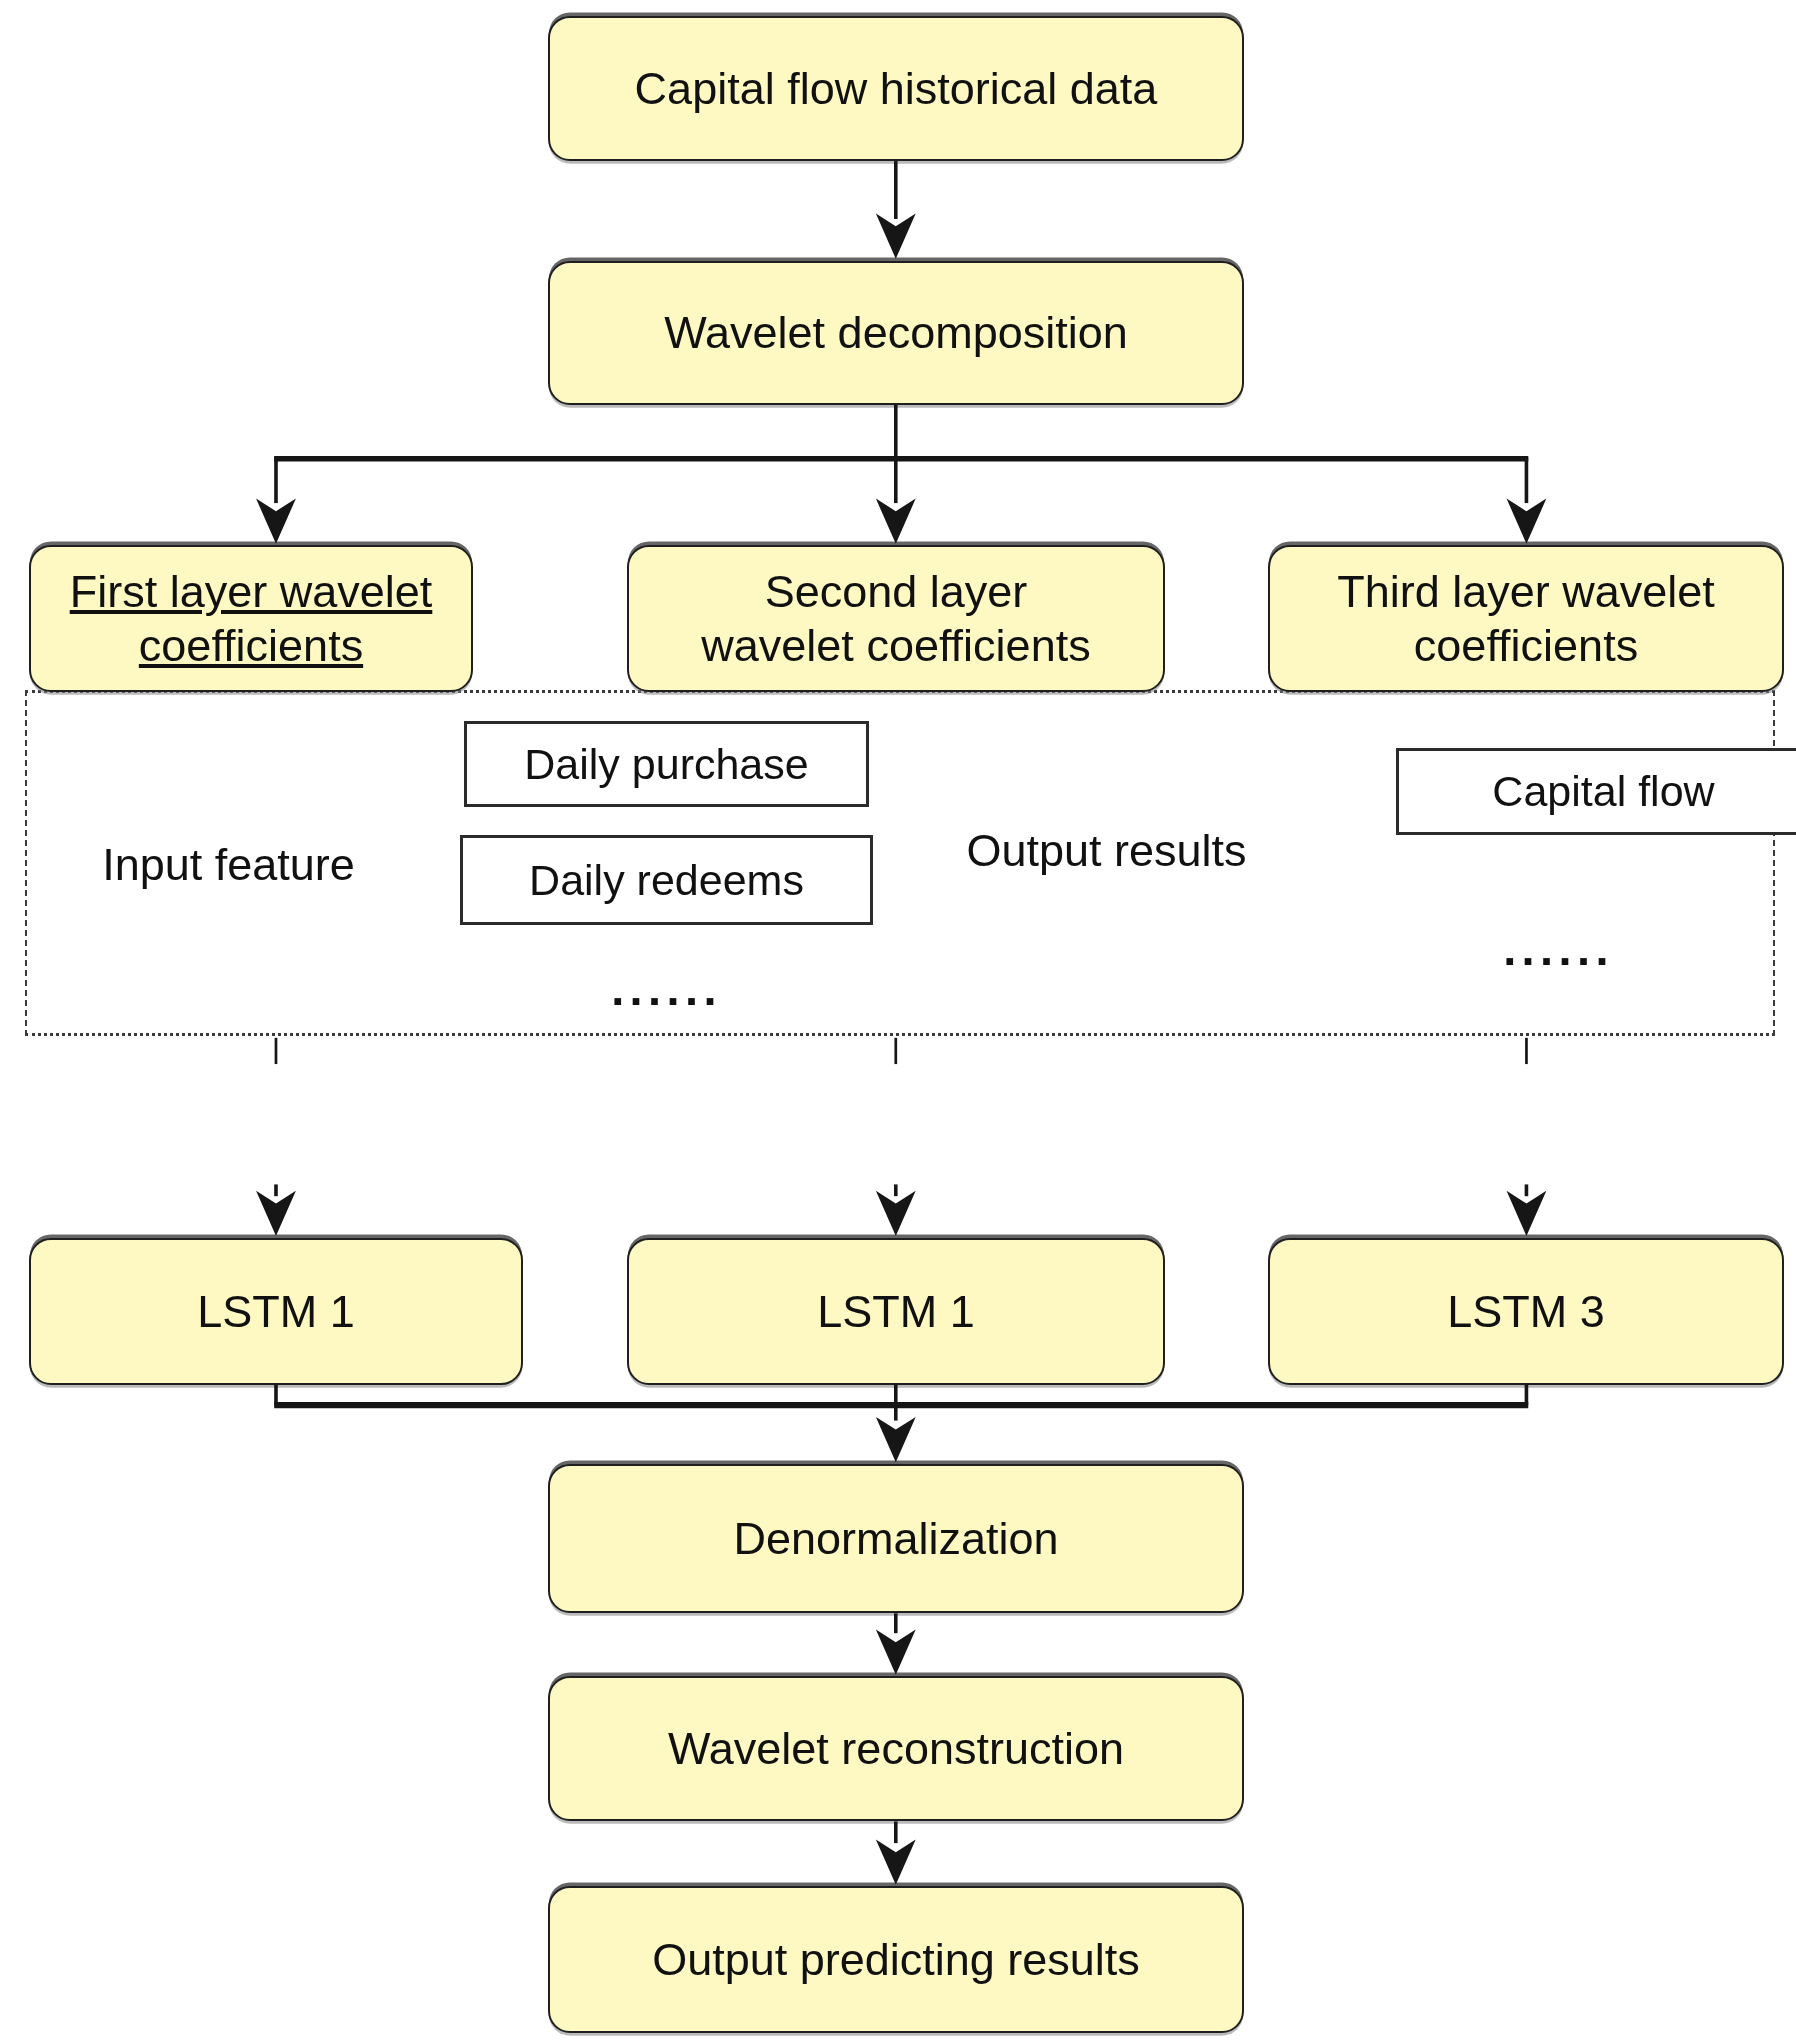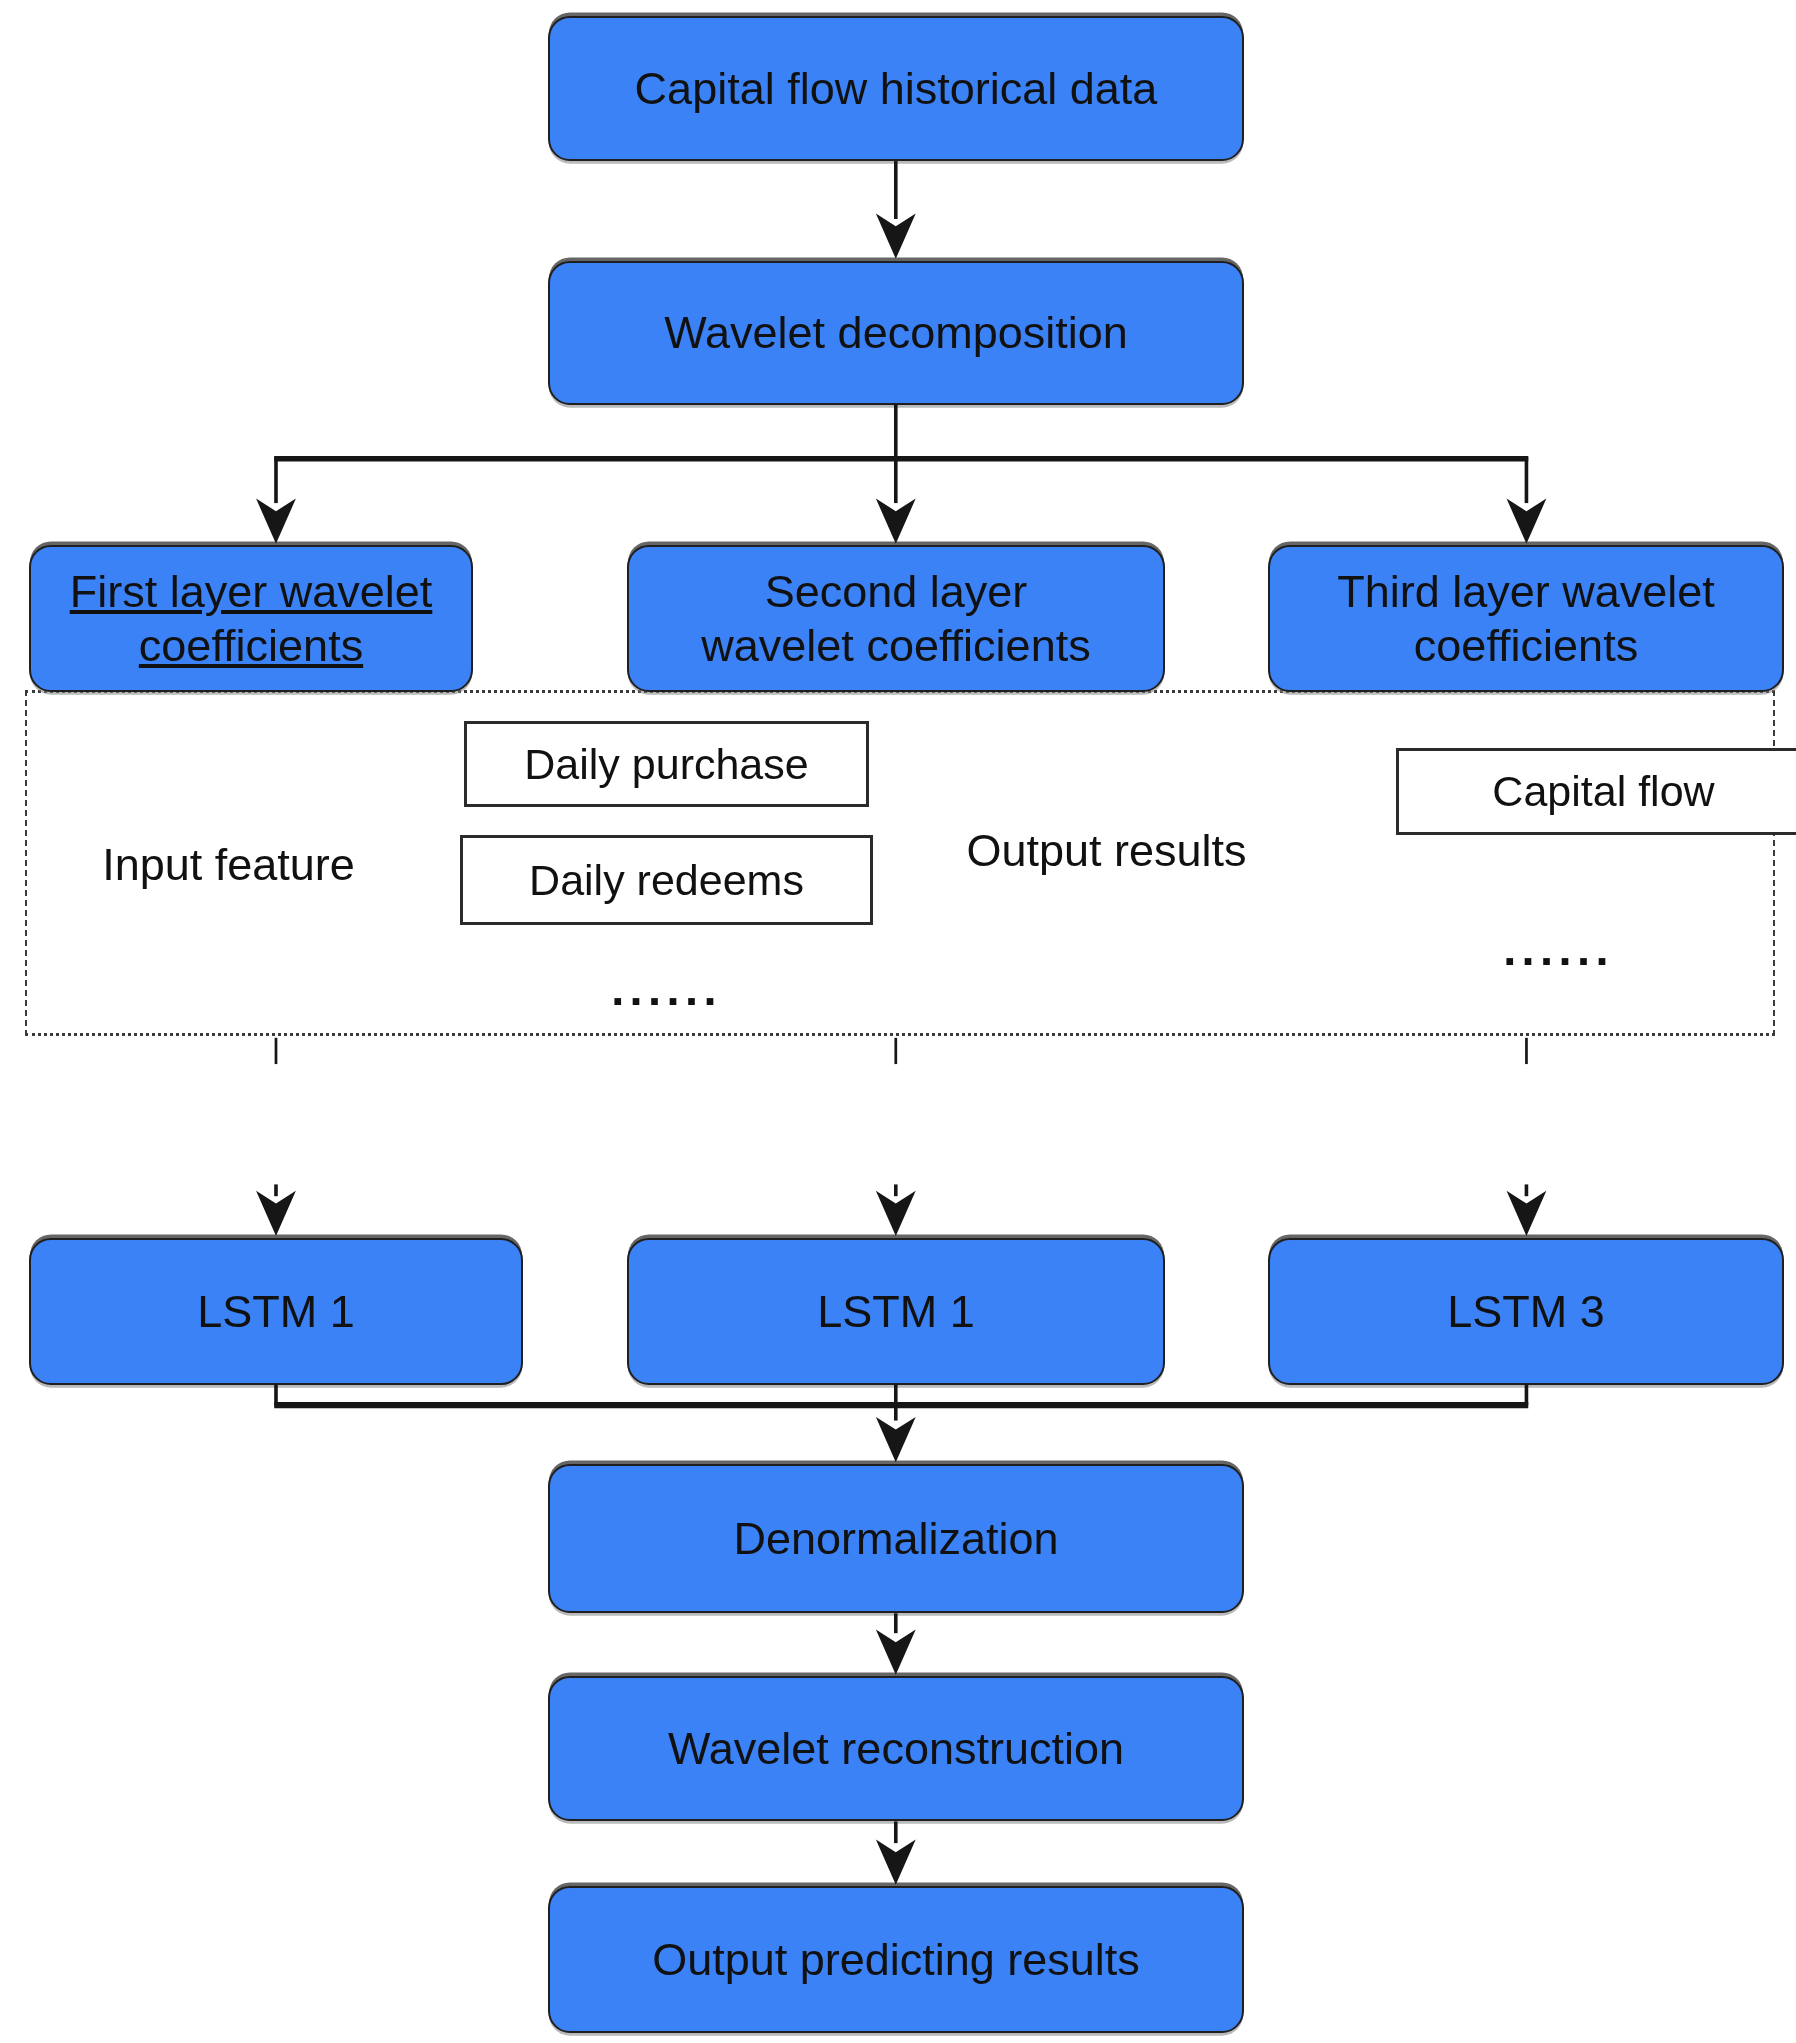--- a/index.html
+++ b/index.html
@@ -14,21 +14,21 @@
     background: #ffffff;
     font-family: "Liberation Sans", "DejaVu Sans", sans-serif;
     color: #111111;
     overflow: hidden;
   }
   .stage * { box-sizing: border-box; }
 
   
   .rbox {
     position: absolute;
-    background: #3b82f6;
+    background: #fef9c3;
     border: 2.7px solid #1f1f1f;
     border-radius: 22px;
     box-shadow: 0 -4.5px 0 -0.9px rgba(75,75,75,0.85), 0 3.6px 0 -0.9px rgba(130,130,130,0.55);
     display: flex;
     align-items: center;
     justify-content: center;
     text-align: center;
     font-size: 45px;
     line-height: 1.18;
     white-space: pre-line;

